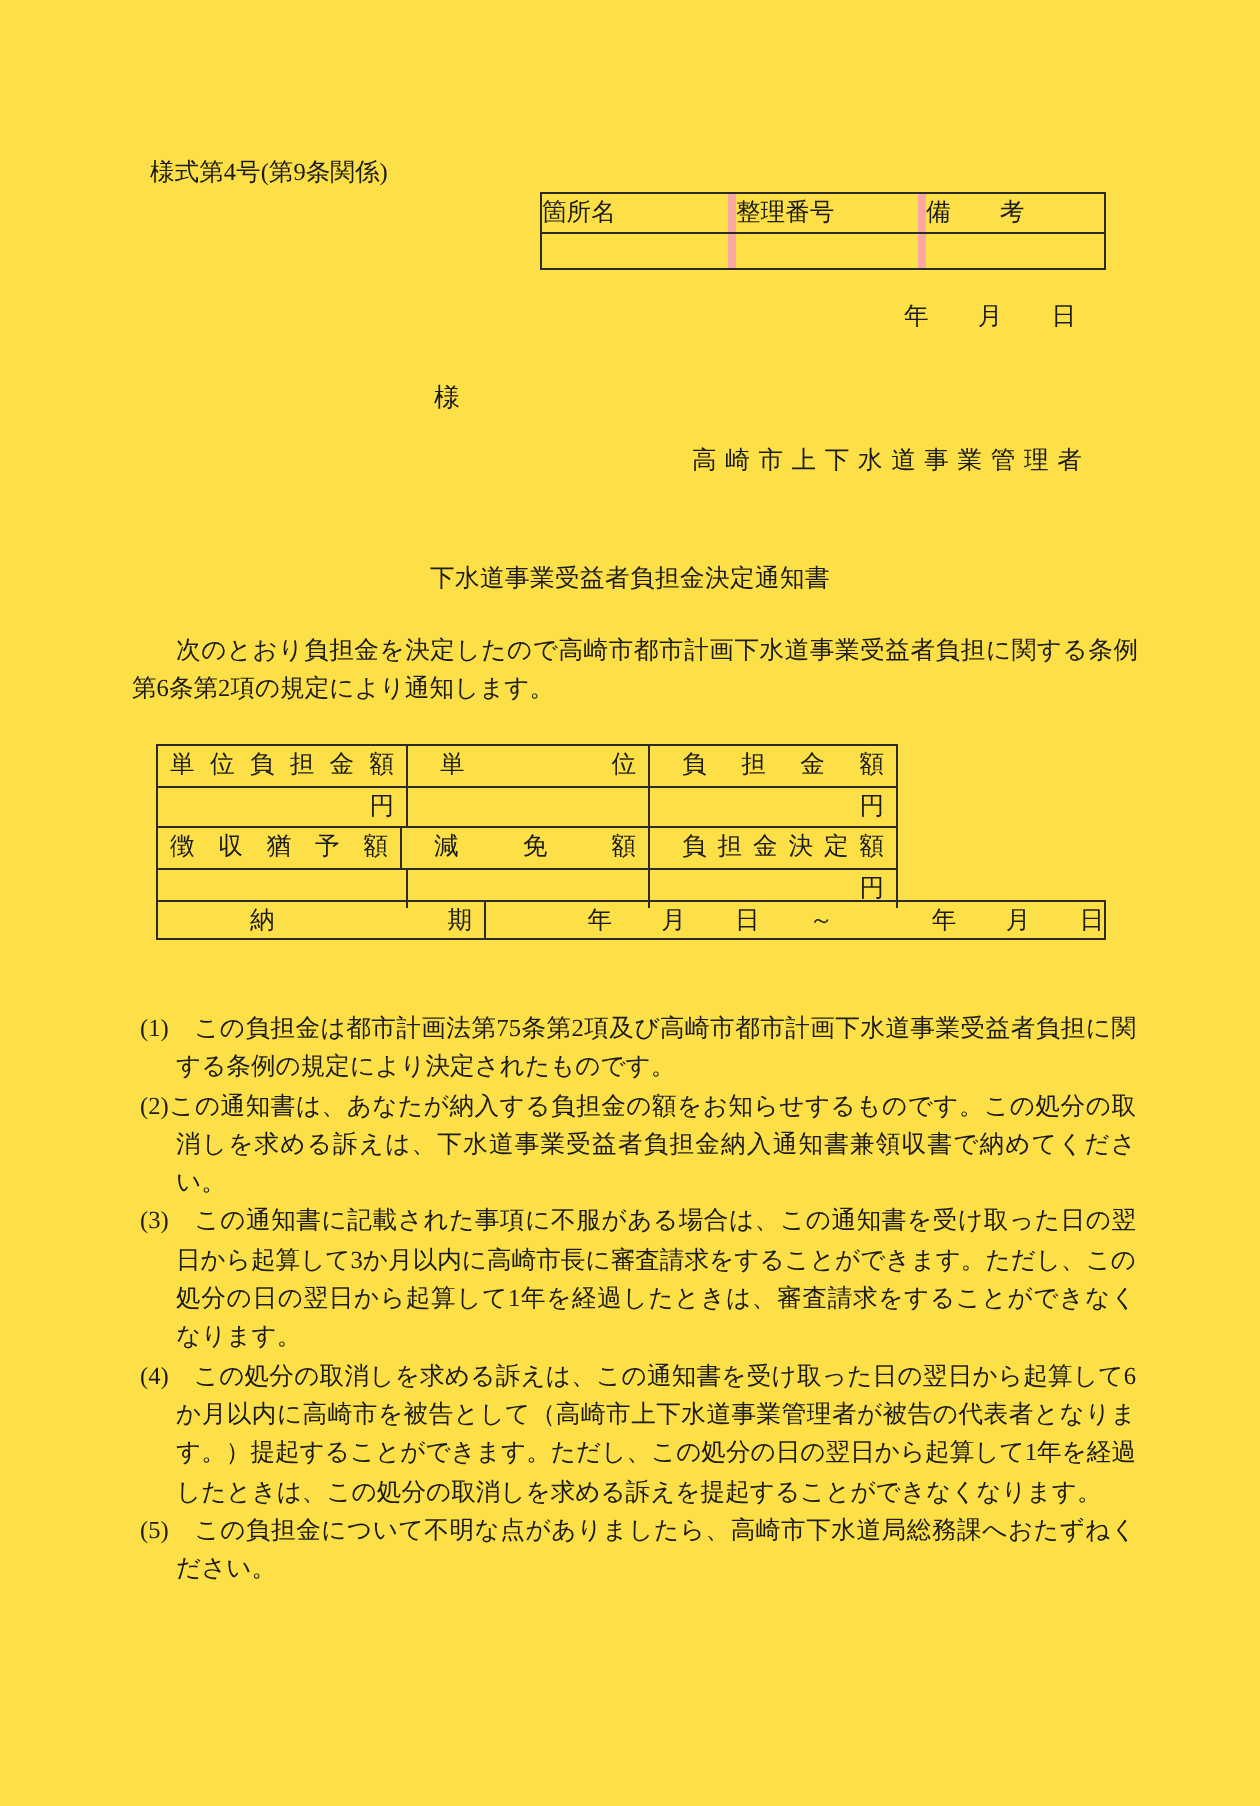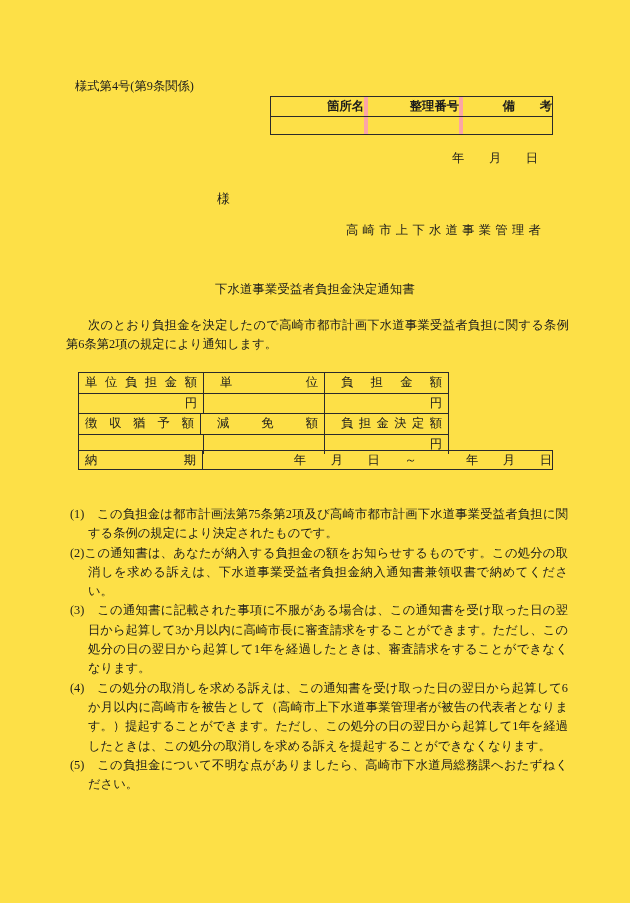--- a/index.html
+++ b/index.html
@@ -15,42 +15,42 @@
   }
   .abs{position:absolute;}
 
   
   .header-table{
     position:absolute;left:270px;top:96px;width:281px;
     border:1px solid #2b2b2b;
   }
   .ht-row{display:flex;}
   .ht-row + .ht-row{border-top:1px solid #2b2b2b;}
-  .ht-cell{box-sizing:border-box;text-align:right;font-weight:bold;}
+  .ht-cell{box-sizing:border-box;text-align:left;}
   .ht-row .ht-cell + .ht-cell{border-left:4px solid #fca5a5;}
   .ht-c1{width:93px;} .ht-c2{width:95px;} .ht-c3{flex:1;}
   .ht-head{height:19px;line-height:18px;}
   .ht-empty{height:17px;line-height:16px;}
 
   
   .tbl-upper{
     position:absolute;left:78px;top:372px;width:369px;
     border:1px solid #2b2b2b;border-bottom:none;
     box-sizing:content-box;
   }
   .t-row{display:flex;height:19.5px;}
   .t-row + .t-row{border-top:1px solid #2b2b2b;}
   .t-cell{box-sizing:border-box;line-height:19px;overflow:hidden;}
   .t-row .t-cell + .t-cell{border-left:1px solid #2b2b2b;padding-left:16px;}
   .t-c1{width:124px;} .t-c2{width:121px;} .t-c3{flex:1;}
   .just{text-align:justify;text-align-last:justify;padding:0 6px;}
   .right{text-align:right;padding-right:6px;}
   .tbl-lower{
     position:absolute;left:78px;top:450px;width:475px;height:20px;
-    border:1px solid #2b2b2b;display:flex;box-sizing:border-box;
+    border:1px solid #2b2b2b;display:flex;box-sizing:border-box;padding-left:40px;
   }
   .tl-c1{width:124px;border-right:1px solid #2b2b2b;box-sizing:border-box;line-height:18px;}
   .tl-dates{flex:1;text-align:right;line-height:18px;}
 
   
   .form-number{left:75px;top:78px;}
   .date-line{left:452px;top:150px;}
   .addressee{left:217px;top:190px;font-size:13px;}
   .issuer{left:346px;top:222px;letter-spacing:4.3px;white-space:nowrap;}
   .doc-title{left:0;right:0;top:281px;text-align:center;letter-spacing:0.2px;}

